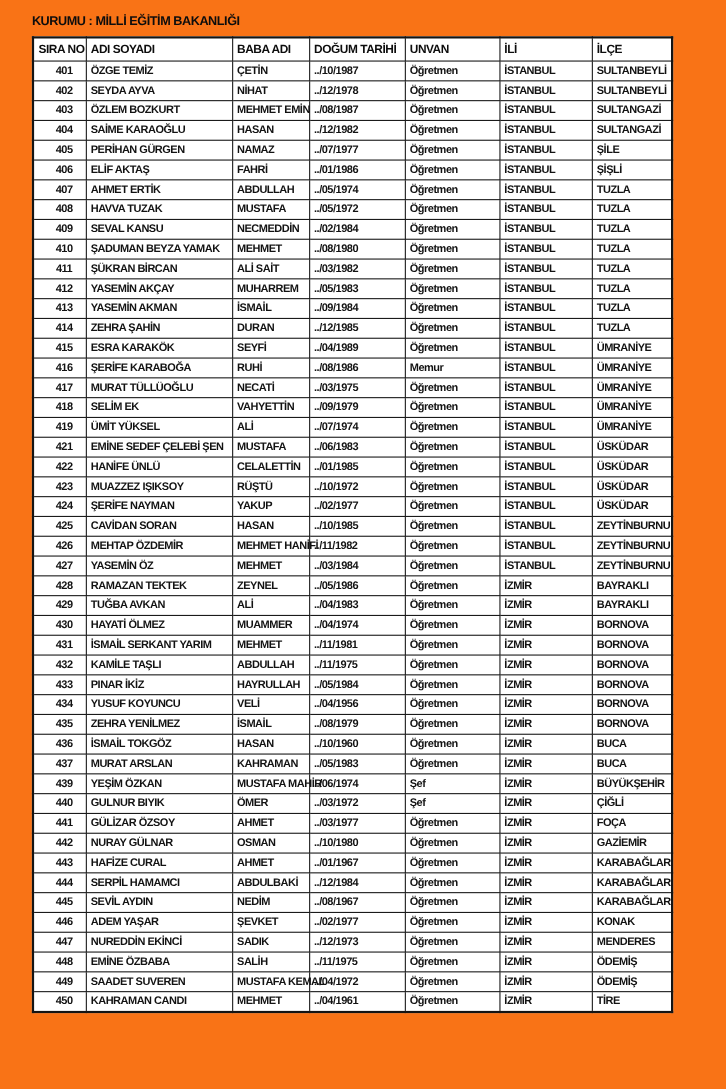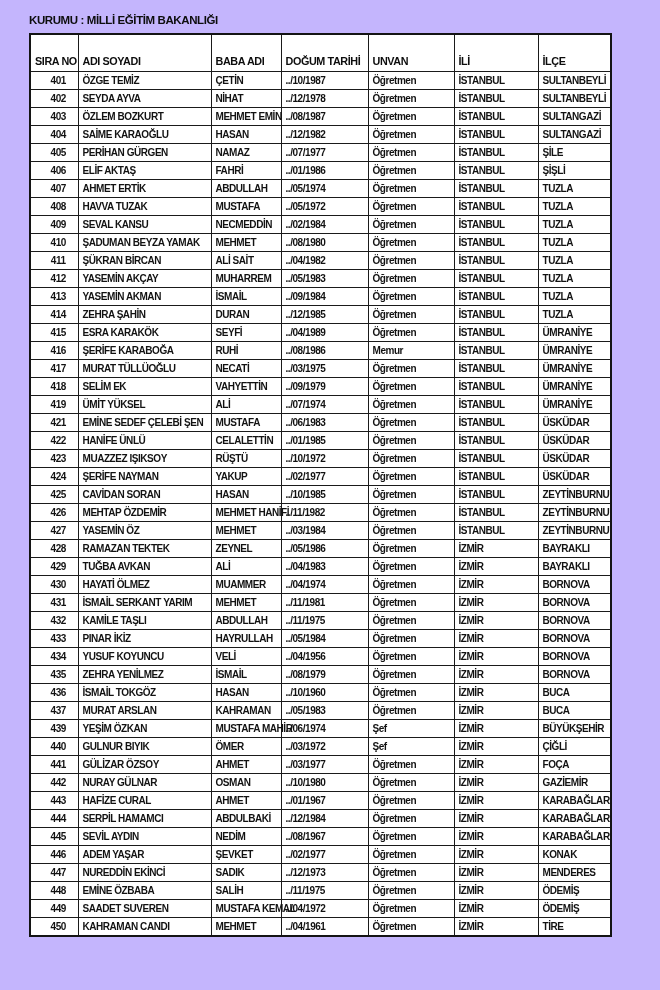--- a/index.html
+++ b/index.html
@@ -7,21 +7,21 @@
     padding: 0;
     width: 660px;
     height: 990px;
     overflow: hidden;
     background: #ffffff;
   }
   .page {
     position: relative;
     width: 660px;
     height: 990px;
-    background: #c4b5fd;
+    background: #f97316;
     font-family: "Liberation Sans", "DejaVu Sans", sans-serif;
     color: #111111;
   }
   .doc-title {
     position: absolute;
     left: 29px;
     top: 14px;
     font-size: 11.5px;
     font-weight: bold;
     letter-spacing: -0.4px;
@@ -44,21 +44,21 @@
   col.c-dogum { width: 87px; }
   col.c-unvan { width: 86px; }
   col.c-ili   { width: 84px; }
   col.c-ilce  { width: 73px; }
   table.personnel th {
     border: 1.5px solid #1a1a1a;
     font-size: 10.8px;
     font-weight: bold;
     letter-spacing: -0.4px;
     text-align: left;
-    padding: 18px 3px 2px 4px;
+    padding: 2px 3px 2px 4px;
     height: 16px;
     line-height: 16px;
     white-space: nowrap;
     overflow: visible;
     color: #0d0d0d;
   }
   table.personnel td {
     border: 1.5px solid #1a1a1a;
     font-size: 10px;
     font-weight: bold;
@@ -192,21 +192,21 @@
           <td>MEHMET</td>
           <td>../08/1980</td>
           <td>Öğretmen</td>
           <td>İSTANBUL</td>
           <td>TUZLA</td>
         </tr>
         <tr>
           <td class="c-center">411</td>
           <td>ŞÜKRAN BİRCAN</td>
           <td>ALİ SAİT</td>
-          <td>../04/1982</td>
+          <td>../03/1982</td>
           <td>Öğretmen</td>
           <td>İSTANBUL</td>
           <td>TUZLA</td>
         </tr>
         <tr>
           <td class="c-center">412</td>
           <td>YASEMİN AKÇAY</td>
           <td>MUHARREM</td>
           <td>../05/1983</td>
           <td>Öğretmen</td>

